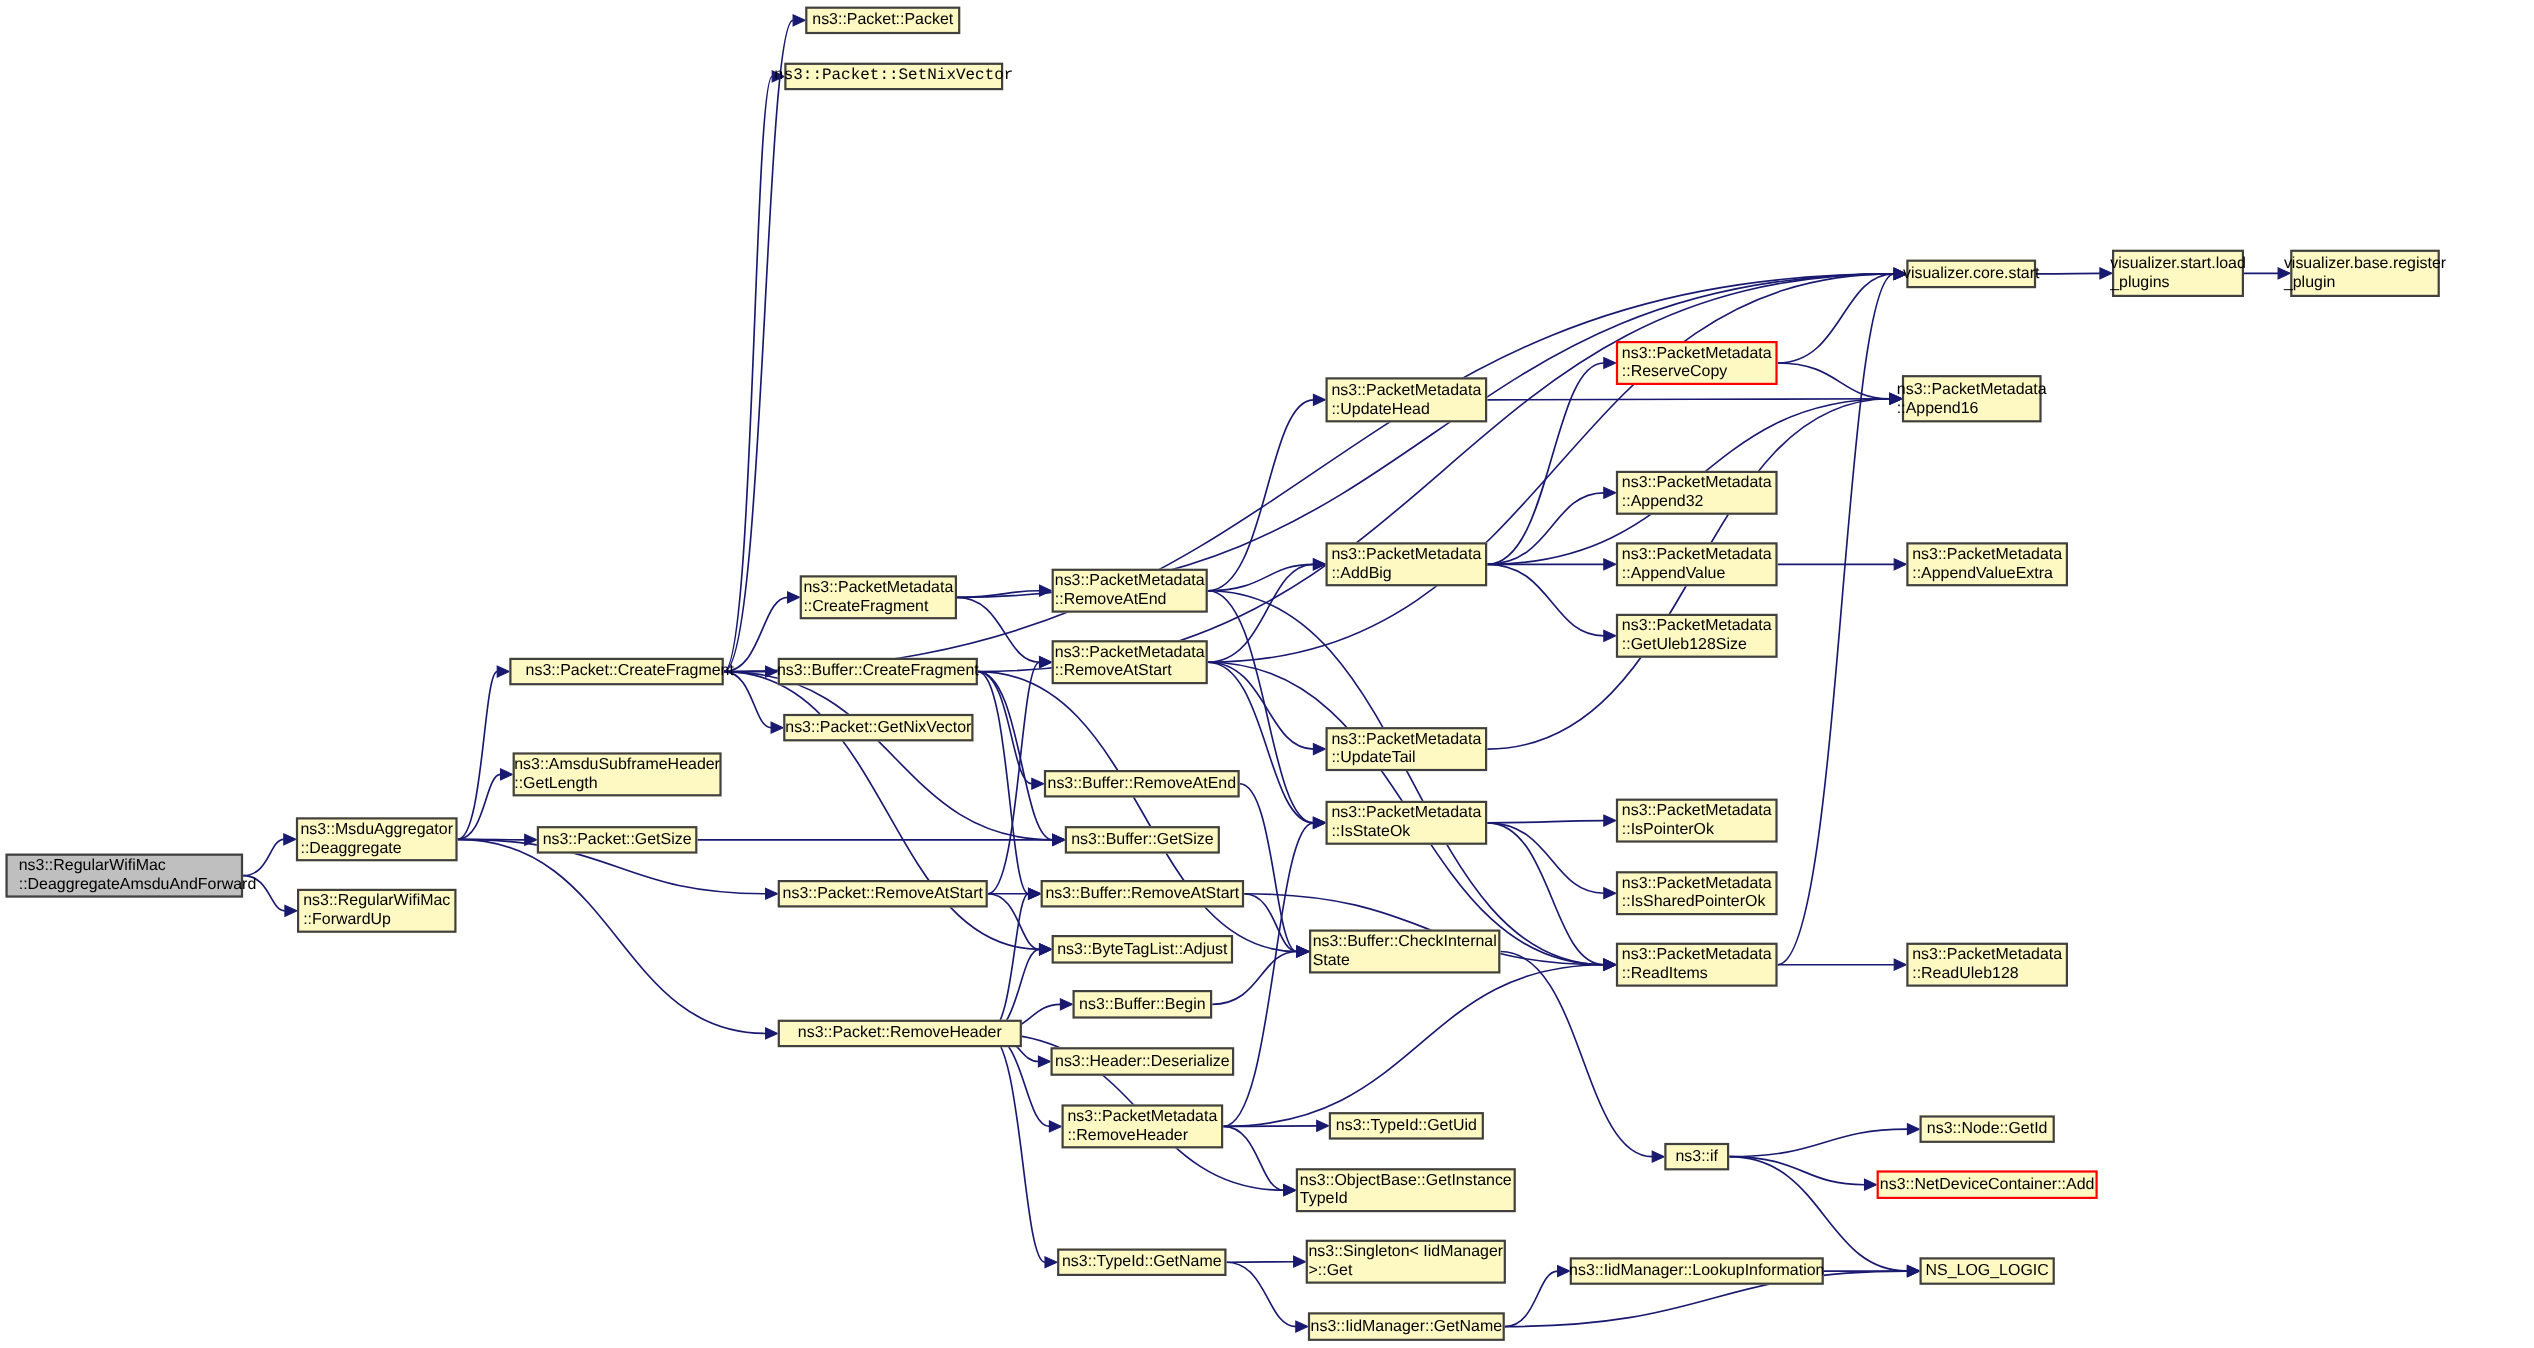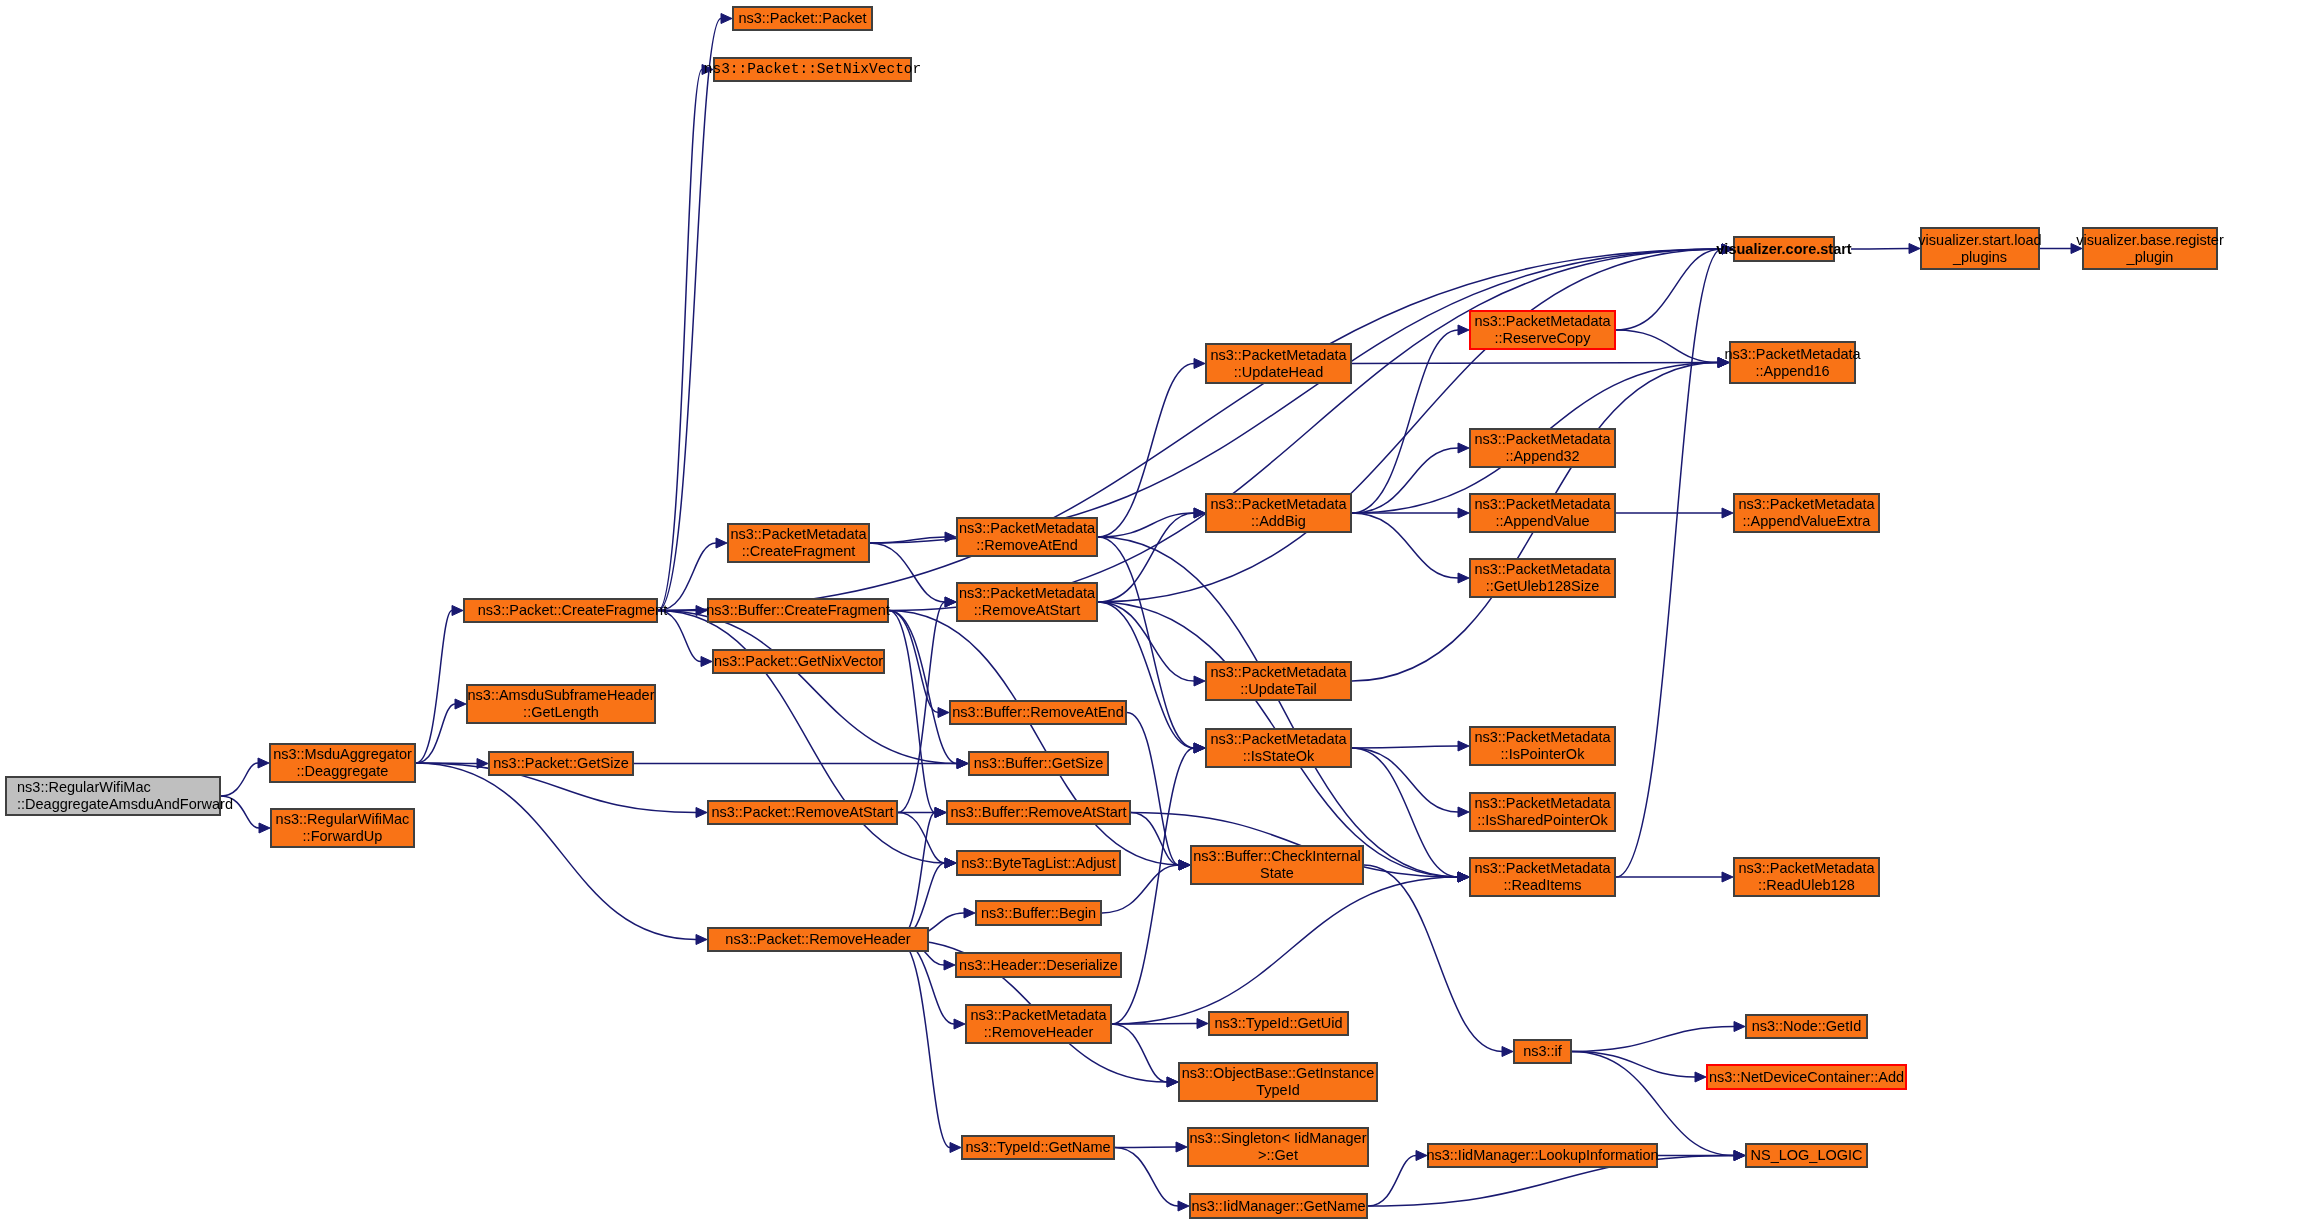--- a/index.html
+++ b/index.html
@@ -1,19 +1,19 @@
 <!DOCTYPE html>
 <html><head>
 <meta charset="utf-8">
 <style>
   html,body{margin:0;padding:0;background:#ffffff;}
   body{width:2304px;height:1225px;position:relative;overflow:hidden;font-family:"Liberation Sans",sans-serif;}
   #graph{position:absolute;left:0;top:0;}
-  .node{position:absolute;box-sizing:border-box;border:2px solid #404040;background:#f97316;color:#000;
-        font-size:14.5px;line-height:17px;display:flex;align-items:center;justify-content:center;text-align:center;white-space:pre;cursor:pointer;}
+  .node{position:absolute;box-sizing:border-box;border:2px solid #404040;background:#fef9c3;color:#000;
+        font-size:14.5px;line-height:17px;display:flex;align-items:center;justify-content:center;white-space:pre;cursor:pointer;}
   .node.root{background:#bfbfbf;justify-content:flex-start;text-align:left;padding-left:10px;}
   .node.red{border-color:#ff0000;}
   .edge{fill:none;stroke:#191970;stroke-width:1.5;}
   .arrow{fill:#191970;stroke:#191970;}
 </style>
 </head>
 <body>
 
 <svg id="graph" width="2304" height="1225" xmlns="http://www.w3.org/2000/svg">
     <path d="M221,796 C245,796 245,763 258,763" class="edge"></path>
@@ -228,21 +228,21 @@
     <div class="node" style="left: 1469px; top: 558px; width: 147px; height: 40px;">ns3::PacketMetadata
 ::GetUleb128Size</div>
     <div class="node" style="left: 1469px; top: 726px; width: 147px; height: 40px;">ns3::PacketMetadata
 ::IsPointerOk</div>
     <div class="node" style="left: 1469px; top: 792px; width: 147px; height: 40px;">ns3::PacketMetadata
 ::IsSharedPointerOk</div>
     <div class="node" style="left: 1469px; top: 857px; width: 147px; height: 40px;">ns3::PacketMetadata
 ::ReadItems</div>
     <div class="node" style="left: 1513px; top: 1039px; width: 59px; height: 25px;">ns3::if</div>
     <div class="node" style="left: 1427px; top: 1143px; width: 231px; height: 25px;">ns3::IidManager::LookupInformation</div>
-    <div class="node" style="left: 1733px; top: 236px; width: 102px; height: 26px; font-weight: bold;">visualizer.core.start</div>
+    <div class="node" style="left: 1733px; top: 236px; width: 118px; height: 26px;">visualizer.core.start</div>
     <div class="node" style="left: 1729px; top: 341px; width: 127px; height: 43px;">ns3::PacketMetadata
 ::Append16</div>
     <div class="node" style="left: 1733px; top: 493px; width: 147px; height: 40px;">ns3::PacketMetadata
 ::AppendValueExtra</div>
     <div class="node" style="left: 1733px; top: 857px; width: 147px; height: 40px;">ns3::PacketMetadata
 ::ReadUleb128</div>
     <div class="node" style="left: 1745px; top: 1014px; width: 123px; height: 25px;">ns3::Node::GetId</div>
     <div class="node red" style="left: 1706px; top: 1064px; width: 201px; height: 26px;">ns3::NetDeviceContainer::Add</div>
     <div class="node" style="left: 1745px; top: 1143px; width: 123px; height: 25px;">NS_LOG_LOGIC</div>
     <div class="node" style="left: 1920px; top: 227px; width: 120px; height: 43px;">visualizer.start.load

